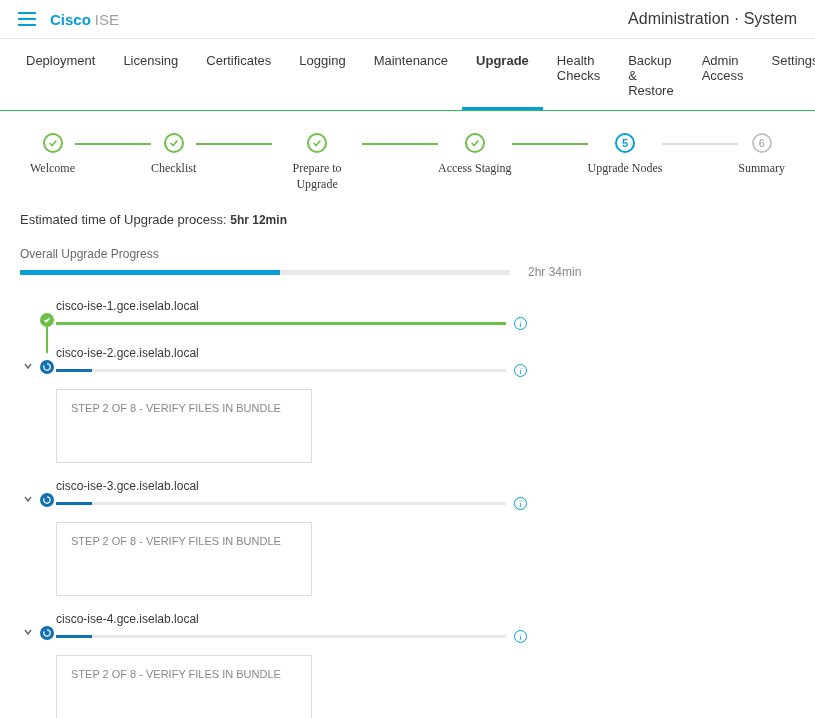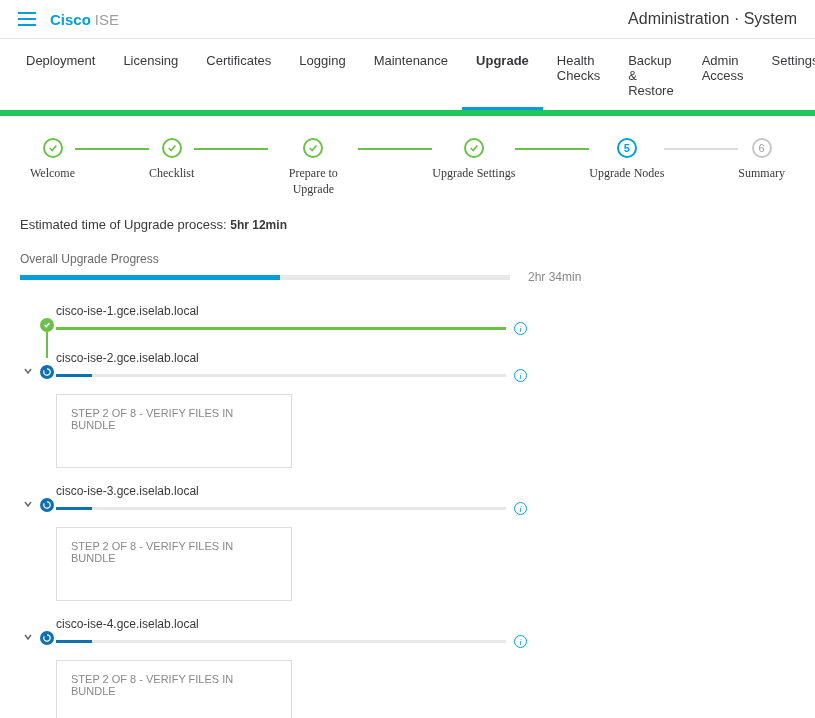--- a/index.html
+++ b/index.html
@@ -3,21 +3,21 @@
 <meta charset="utf-8">
 <style>
   * { box-sizing: border-box; margin: 0; padding: 0; }
   body { font-family: -apple-system, BlinkMacSystemFont, "Segoe UI", Arial, sans-serif; font-size: 13px; color: #39393b; background: #fff; width: 815px; }
   .header { display: flex; align-items: center; padding: 10px 18px; border-bottom: 1px solid #e8e8e8; justify-content: space-between; }
   .menu-icon { width: 18px; height: 14px; margin-right: 14px; cursor: pointer; }
   .menu-icon svg { display:block; }
   .brand-cisco { font-weight:700; color:#049fd9; font-size:15px; }
   .brand-ise { color:#9e9e9e; font-size:15px; font-weight:400; margin-left:4px;}
   .breadcrumb { margin-left:auto; font-size:16px; color:#39393b;}
-  .tabs { display:flex; border-bottom:6px solid #22c55e; padding: 0 12px;}
+  .tabs { display:flex; border-bottom:1px solid #22c55e; padding: 0 12px;}
   .tab { padding: 14px 14px 12px; font-size:13px; color:#39393b; cursor:pointer; }
   .tab.active { font-weight:600; border-bottom:3px solid #049fd9; padding-bottom:14px;}
   .wizard { display:flex; align-items:flex-start; padding: 22px 30px 10px; }
   .wstep { display:flex; flex-direction:column; align-items:center; flex-shrink:0; }
   .wcircle { width:20px; height:20px; border-radius:50%; display:flex; align-items:center; justify-content:center; font-size:11px; }
   .wcircle.done { border:2px solid #6cc04a; color:#6cc04a; }
   .wcircle.active { border:2px solid #049fd9; color:#049fd9; font-weight:600;}
   .wcircle.pending { border:2px solid #c6c6c6; color:#9e9e9e; }
   .wlabel { margin-top:8px; font-size:12px; color:#39393b; text-align:center; max-width:90px; line-height:1.3;font-family:Liberation Serif, serif;}
   .wline { flex:1; height:2px; margin-top:10px; }
@@ -37,21 +37,21 @@
   .node-bar-row { display:flex; align-items:center; }
   .node-bar { flex-basis:450px; height:3px; background:#e8e8e8; position:relative;}
   .node-bar .fill-green { position:absolute; left:0; top:0; height:100%; background:#6cc04a;}
   .node-bar .fill-blue { position:absolute; left:0; top:0; height:100%; background:#1170b0;}
   .info-icon { margin-left:8px; width:13px; height:13px; border:1px solid #049fd9; border-radius:50%; display:flex; align-items:center; justify-content:center; color:#049fd9; font-size:9px; cursor:pointer; font-style:italic; font-family:serif;}
   .status-icon { position:absolute; left:18px; width:14px; height:14px; border-radius:50%; display:flex; align-items:center; justify-content:center;}
   .status-icon.done { background:#6cc04a; top:14px;}
   .status-icon.running { background:#1170b0; top:14px;}
   .status-icon svg { display:block; }
   .chevron { position:absolute; left:0px; top:14px; width:12px; height:12px; cursor:pointer; display:flex; align-items:center; justify-content:center; color:#6a6a6a;}
-  .details-box { margin-top:12px; margin-left:0; border:1px solid #dcdcdc; padding:12px 14px; width:236px; min-height:74px; font-size:11px; color:#888;}
+  .details-box { margin-top:12px; margin-left:0; border:1px solid #dcdcdc; padding:12px 14px; width:256px; min-height:74px; font-size:11px; color:#888;}
   .vline { position:absolute; left:24px; top:28px; width:2px; height:26px; background:#6cc04a;}
   .check-svg { width:10px; height:10px; }
 </style>
 </head>
 <body>
 
 <div class="header">
   <div class="menu-icon">
     <svg viewBox="0 0 18 14" width="18" height="14">
         <g stroke="#049fd9" stroke-width="2">
@@ -106,21 +106,21 @@
       </div>
       <div class="wlabel">Prepare to Upgrade</div>
     </div>
     <div class="wline green"></div>
     <div class="wstep">
       <div class="wcircle done">
         <svg class="check-svg" viewBox="0 0 12 12" fill="none" stroke="currentColor" stroke-width="2">
           <polyline points="2,6 5,9 10,3"></polyline>
         </svg>
       </div>
-      <div class="wlabel">Upgrade Settings</div>
+      <div class="wlabel">Access Staging</div>
     </div>
     <div class="wline green"></div>
     <div class="wstep">
       <div class="wcircle active">5</div>
       <div class="wlabel">Upgrade Nodes</div>
     </div>
     <div class="wline grey"></div>
     <div class="wstep">
       <div class="wcircle pending">6</div>
       <div class="wlabel">Summary</div>

